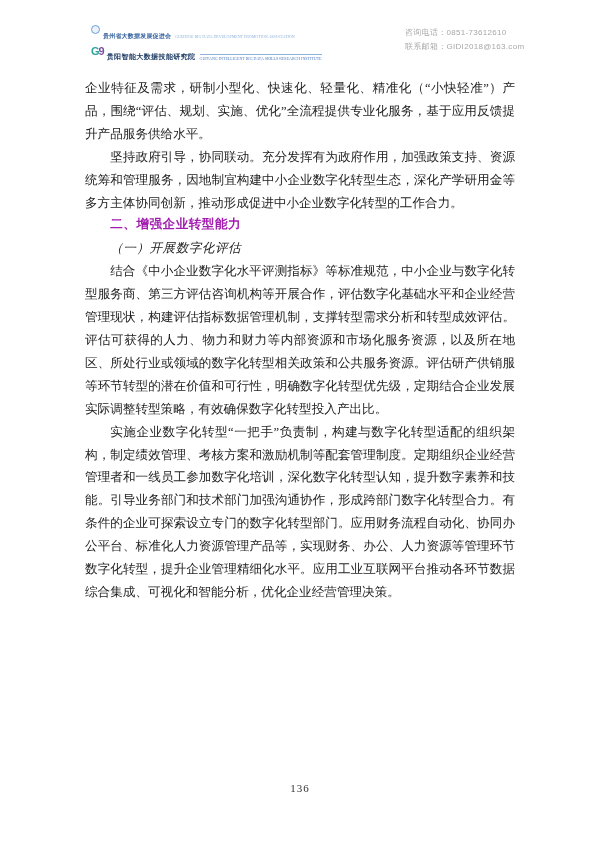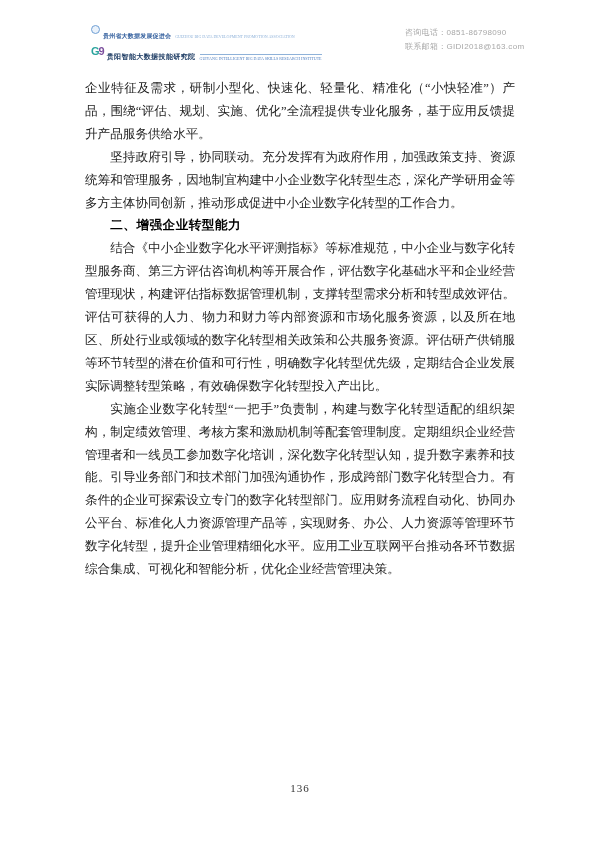--- a/index.html
+++ b/index.html
@@ -59,22 +59,22 @@
   
   .doc-body {
     position: absolute; top: 77px; left: 85px; width: 430px; height: 700px;
     overflow: hidden;
     font-size: 12.6px; line-height: 22.9px;
     text-align: justify;
   }
   .doc-body p { margin: 0; text-indent: 2em; word-break: break-all; }
   .doc-body p.no-indent { text-indent: 0; }
   .doc-body p.heading {
-    font-family: Liberation Serif, serif;
-    font-weight: bold; color: #000000; letter-spacing: 0.5px;
+    font-family: Liberation Mono, monospace;
+    font-weight: bold; color: #a21caf; letter-spacing: 0.5px;
   }
   .doc-body p.subheading {
     font-style: italic; color: #222; letter-spacing: 0.5px;
   }
 
   
   .page-footer {
     position: absolute; top: 782px; left: 0; right: 0;
     text-align: center; font-size: 11px; color: #333; letter-spacing: 1px;
   }
@@ -95,29 +95,30 @@
       </div>
       <div class="logo-row">
         <span class="gd-mark"><span class="g">G</span><span class="o">9</span></span>
         <span class="logo2-text">
           <span class="cn">贵阳智能大数据技能研究院</span>
           <span class="en">GUIYANG INTELLIGENT BIG DATA SKILLS RESEARCH INSTITUTE</span>
         </span>
       </div>
     </div>
     <div class="contact">
-      <div class="contact-line"><span>咨询电话：</span><span>0851-86798090</span></div>
+      <div class="contact-line"><span>咨询电话：</span><span>0851-73612610</span></div>
       <div class="contact-line"><span>联系邮箱：</span><span>GIDI2018@163.com</span></div>
     </div>
   </div>
 
   <div class="doc-body">
       <p class="paragraph no-indent">企业特征及需求，研制小型化、快速化、轻量化、精准化（“小快轻准”）产品，围绕“评估、规划、实施、优化”全流程提供专业化服务，基于应用反馈提升产品服务供给水平。</p>
       <p class="paragraph">坚持政府引导，协同联动。充分发挥有为政府作用，加强政策支持、资源统筹和管理服务，因地制宜构建中小企业数字化转型生态，深化产学研用金等多方主体协同创新，推动形成促进中小企业数字化转型的工作合力。</p>
       <p class="heading">二、增强企业转型能力</p>
+      <p class="subheading">（一）开展数字化评估</p>
       <p class="paragraph">结合《中小企业数字化水平评测指标》等标准规范，中小企业与数字化转型服务商、第三方评估咨询机构等开展合作，评估数字化基础水平和企业经营管理现状，构建评估指标数据管理机制，支撑转型需求分析和转型成效评估。评估可获得的人力、物力和财力等内部资源和市场化服务资源，以及所在地区、所处行业或领域的数字化转型相关政策和公共服务资源。评估研产供销服等环节转型的潜在价值和可行性，明确数字化转型优先级，定期结合企业发展实际调整转型策略，有效确保数字化转型投入产出比。</p>
       <p class="paragraph">实施企业数字化转型“一把手”负责制，构建与数字化转型适配的组织架构，制定绩效管理、考核方案和激励机制等配套管理制度。定期组织企业经营管理者和一线员工参加数字化培训，深化数字化转型认知，提升数字素养和技能。引导业务部门和技术部门加强沟通协作，形成跨部门数字化转型合力。有条件的企业可探索设立专门的数字化转型部门。应用财务流程自动化、协同办公平台、标准化人力资源管理产品等，实现财务、办公、人力资源等管理环节数字化转型，提升企业管理精细化水平。应用工业互联网平台推动各环节数据综合集成、可视化和智能分析，优化企业经营管理决策。</p>
     </div>
 
   <div class="page-footer">
     <span>136</span>
   </div>
 
 </div>
 

